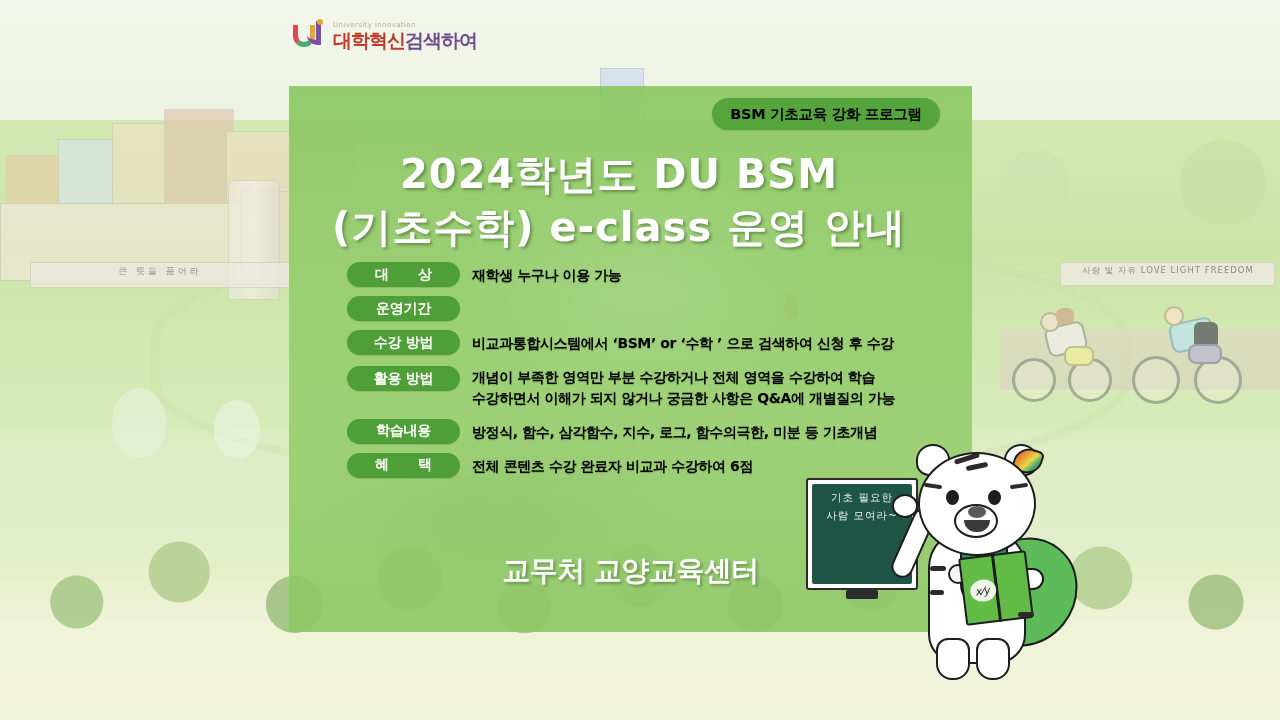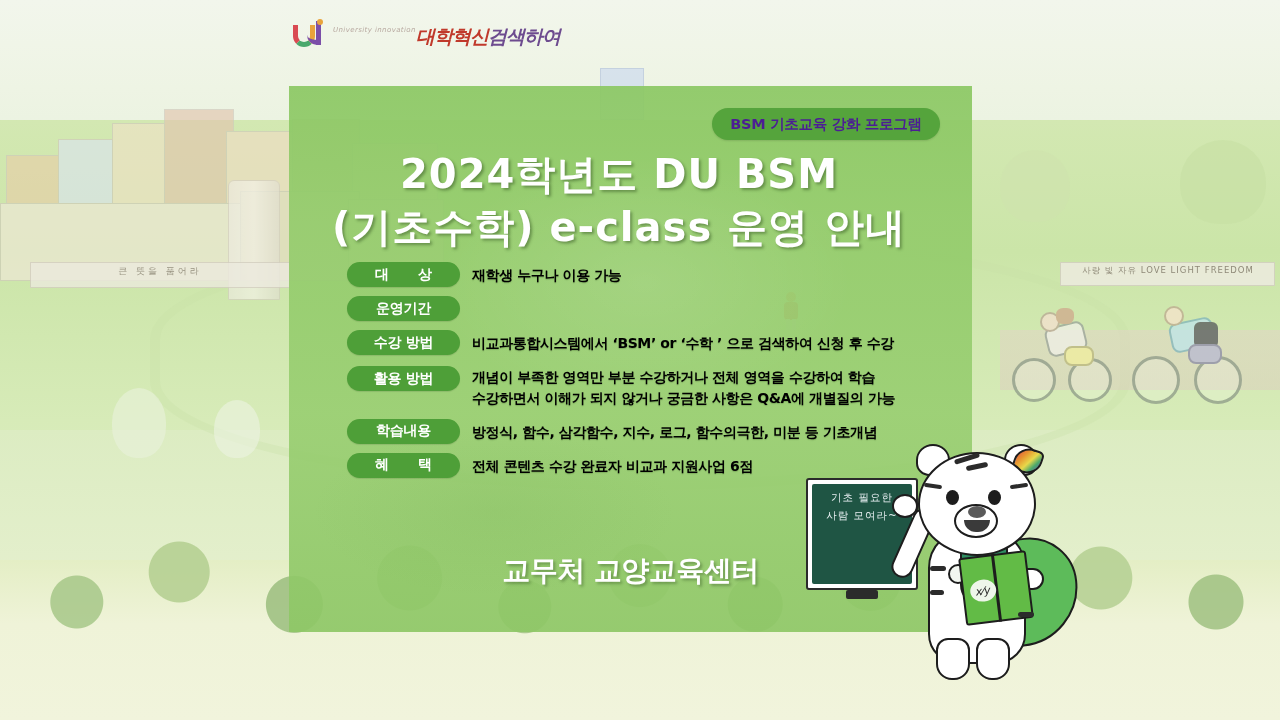--- a/index.html
+++ b/index.html
@@ -127,32 +127,32 @@
   }
   .lm-j {
     position:absolute; left:14px; top:2px; width:14px; height:24px;
     border:5px solid #7b4ea8; border-top:none; border-left:none;
     border-radius:0 0 0 10px;
   }
   .lm-dot {
     position:absolute; left:24px; top:0px; width:6px; height:6px;
     border-radius:50%; background:#e8a33c;
   }
-  .logo-text { display:flex; flex-direction:row; line-height:1;font-style:italic; }
+  .logo-text { display:flex; flex-direction:column; line-height:1; }
   .logo-en { font-size:7px; color:#b8a9a0; letter-spacing:.4px; margin-bottom:2px; }
   .logo-kr { font-size:19px; font-weight:bold; letter-spacing:-1px; }
   .logo-kr .k1 { color:#c0392b; }
   .logo-kr .k2 { color:#6d4b8f; }
 
   
   #badge {
-    position:absolute; left:712px; top:108px; width:228px; height:32px;
+    position:absolute; left:712px; top:98px; width:228px; height:32px;
     background:#55a43c; border-radius:16px;
     display:flex; align-items:center; justify-content:center;
-    color:#4c1d95; font-size:14.5px; font-weight:bold; letter-spacing:-.3px;
+    color:#000000; font-size:14.5px; font-weight:bold; letter-spacing:-.3px;
     box-shadow:0 1px 2px rgba(0,0,0,.12);
   }
 
   
   #title {
     position:absolute; left:289px; top:148px; width:660px;
     text-align:center; color:#ffffff;
     font-size:40px; font-weight:bold; line-height:1.32;
     letter-spacing:1px;
     text-shadow:2px 2px 3px rgba(40,70,25,.45);
@@ -415,21 +415,21 @@
       </div>
       <div class="row">
         <div class="row-label">학습내용</div>
         <div class="row-value">
           <span class="vline">방정식,  함수, 삼각함수, 지수, 로그, 함수의극한, 미분 등 기초개념</span>
         </div>
       </div>
       <div class="row">
         <div class="row-label spaced">혜      택</div>
         <div class="row-value">
-          <span class="vline">전체 콘텐츠 수강 완료자 비교과 지원사업 6점</span>
+          <span class="vline">전체 콘텐츠 수강 완료자 비교과 수강하여 6점</span>
         </div>
       </div>
     </div>
 
   <div id="blackboard">
     <div class="bb-inner">
       <span class="bb-line">기초 필요한</span>
       <span class="bb-line">사람 모여라~</span>
     </div>
   </div>

